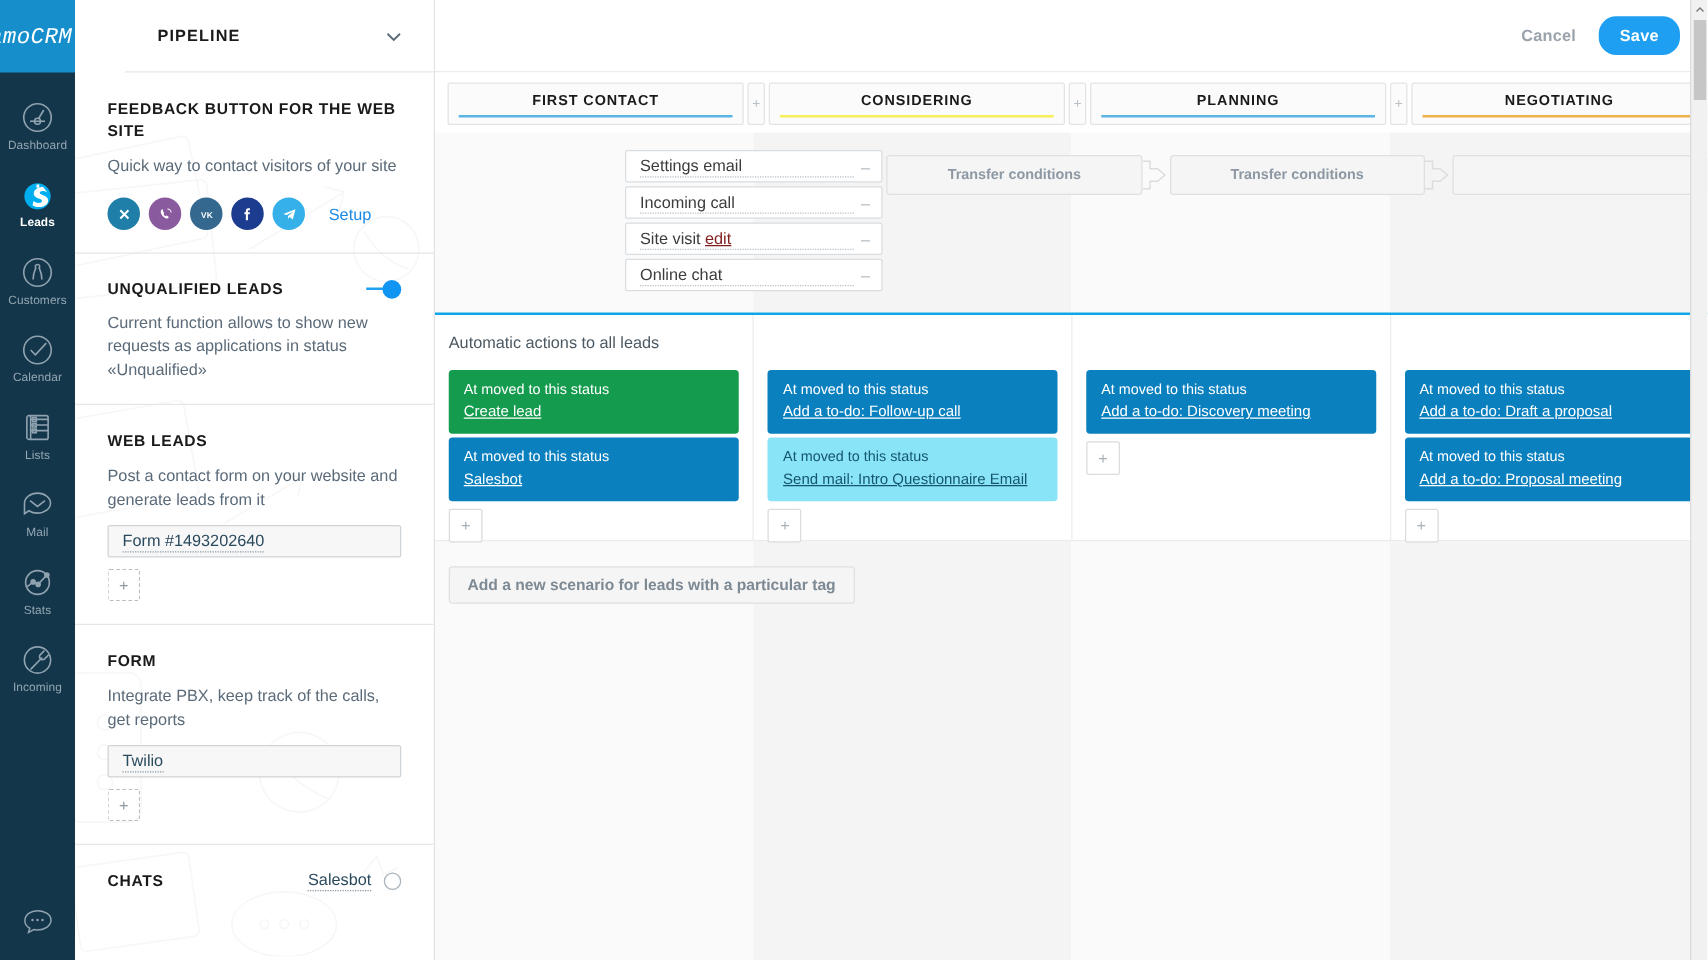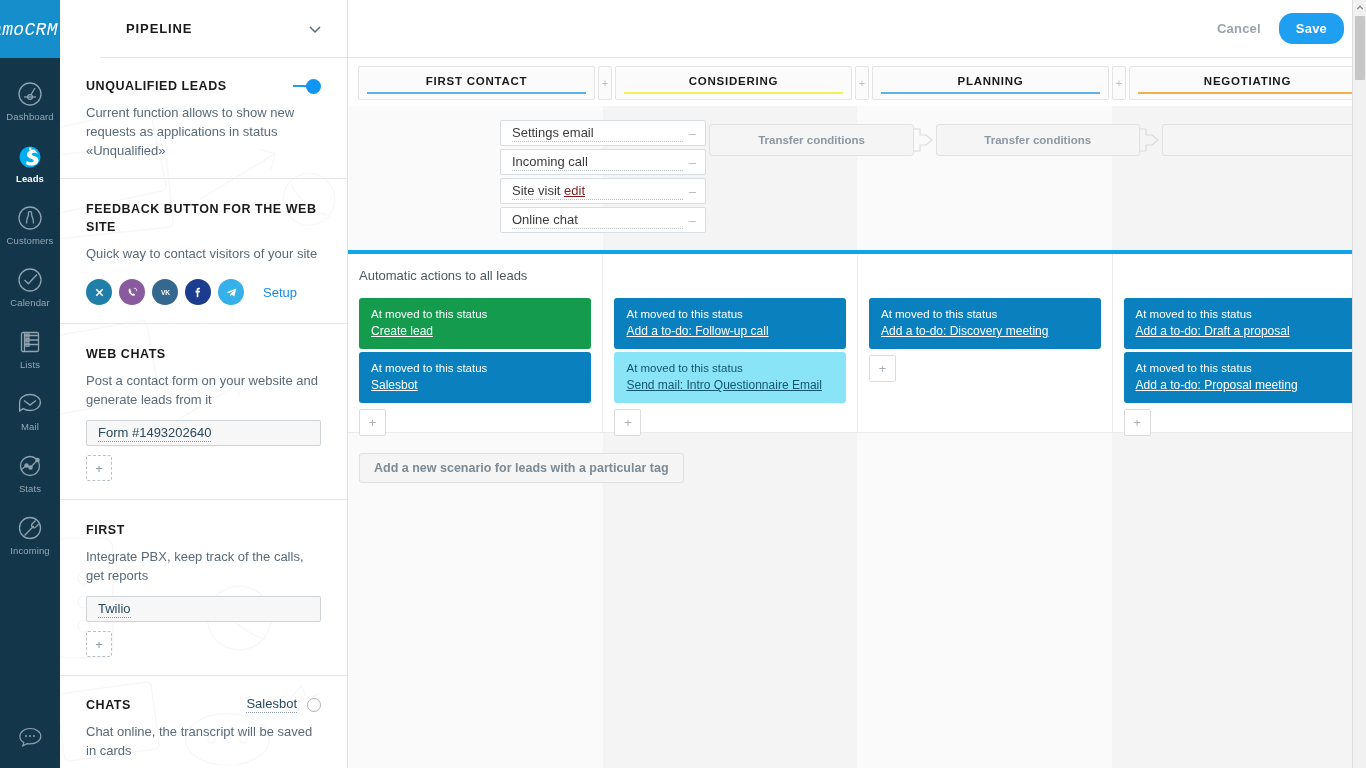--- a/index.html
+++ b/index.html
@@ -204,21 +204,21 @@
     display: inline-block;
   }
   .source-text .edit {
     color: #7f1d1d; text-decoration: underline;
   }
   .source-dash { color: #b0b8bf; font-size: 13px; margin-left: 6px; }
 
   
   .auto-band {
     position: absolute; left: 0; right: 0; top: 192px; height: 183px;
-    background: #ffffff; border-top: 4px solid #0ea5e9;
+    background: #ffffff; border-top: 2px solid #0ea5e9;
     border-bottom: 1px solid #ececec; z-index: 2; display: flex;
   }
   .auto-col { position: relative; height: 100%; }
   .auto-col + .auto-col { border-left: 1px solid #ececec; }
   .auto-title {
     position: absolute; top: 14px; left: 11px;
     font-size: 13px; color: #4b5862;
   }
   .auto-stack { position: absolute; top: 44px; left: 11px; right: 11px; }
   .act-card {
@@ -401,31 +401,20 @@
     <div class="panel-head">
       <span class="panel-head-title">PIPELINE</span>
       <span class="chev">
         <svg viewBox="0 0 16 16" width="16" height="16" fill="none" stroke="#5a6a78" stroke-width="1.5">
           <path d="M3 6l5 5 5-5"></path>
         </svg>
       </span>
     </div>
 
     <div class="sect">
-      <div class="sect-row">
-        <span class="sect-title">UNQUALIFIED LEADS</span>
-        <span class="toggle">
-          <span class="toggle-track"></span>
-          <span class="toggle-knob"></span>
-        </span>
-      </div>
-      <div class="sect-desc">Current function allows to show new requests as applications in status «Unqualified»</div>
-    </div>
-
-    <div class="sect">
       <span class="sect-title">FEEDBACK BUTTON FOR THE WEB SITE</span>
       <div class="sect-desc">Quick way to contact visitors of your site</div>
       <div class="social-row">
         <span class="soc" style="background:#1f7fa8">
           <svg viewBox="0 0 16 16" width="13" height="13" stroke="#fff" stroke-width="2" fill="none">
               <path d="M4 4l8 8M12 4l-8 8"></path>
             </svg>
         </span>
         <span class="soc" style="background:#8a5a9e">
           <svg viewBox="0 0 16 16" width="13" height="13" fill="#fff">
@@ -446,44 +435,54 @@
         <span class="soc" style="background:#36b0e8">
           <svg viewBox="0 0 16 16" width="13" height="13" fill="#fff">
               <path d="M14 3L2 7.6l3.3 1.1L12 5.1 6.7 9.6l-.2 3 1.8-1.9 3.1 2.3z"></path>
             </svg>
         </span>
         <span class="setup-link">Setup</span>
       </div>
     </div>
 
     <div class="sect">
-      <span class="sect-title">WEB CHATS</span>
+      <div class="sect-row">
+        <span class="sect-title">UNQUALIFIED LEADS</span>
+        <span class="toggle">
+          <span class="toggle-track"></span>
+          <span class="toggle-knob"></span>
+        </span>
+      </div>
+      <div class="sect-desc">Current function allows to show new requests as applications in status «Unqualified»</div>
+    </div>
+
+    <div class="sect">
+      <span class="sect-title">WEB LEADS</span>
       <div class="sect-desc">Post a contact form on your website and generate leads from it</div>
       <div class="field">
         <span class="field-text">Form #1493202640</span>
       </div>
       <div class="addbox">+</div>
     </div>
 
     <div class="sect">
-      <span class="sect-title">FIRST</span>
+      <span class="sect-title">FORM</span>
       <div class="sect-desc">Integrate PBX, keep track of the calls, get reports</div>
       <div class="field">
         <span class="field-text">Twilio</span>
       </div>
       <div class="addbox">+</div>
     </div>
 
     <div class="sect" style="border-bottom:none">
       <div class="sect-row">
         <span class="sect-title">CHATS</span>
         <span class="link-dotted">Salesbot</span>
         <span class="radio-off"></span>
       </div>
-      <div class="sect-desc">Chat online, the transcript will be saved in cards</div>
 
     </div>
   </div>
 
   <div class="main">
 
     <div class="topbar">
       <button class="btn-cancel">Cancel</button>
       <button class="btn-save">Save</button>
     </div>

